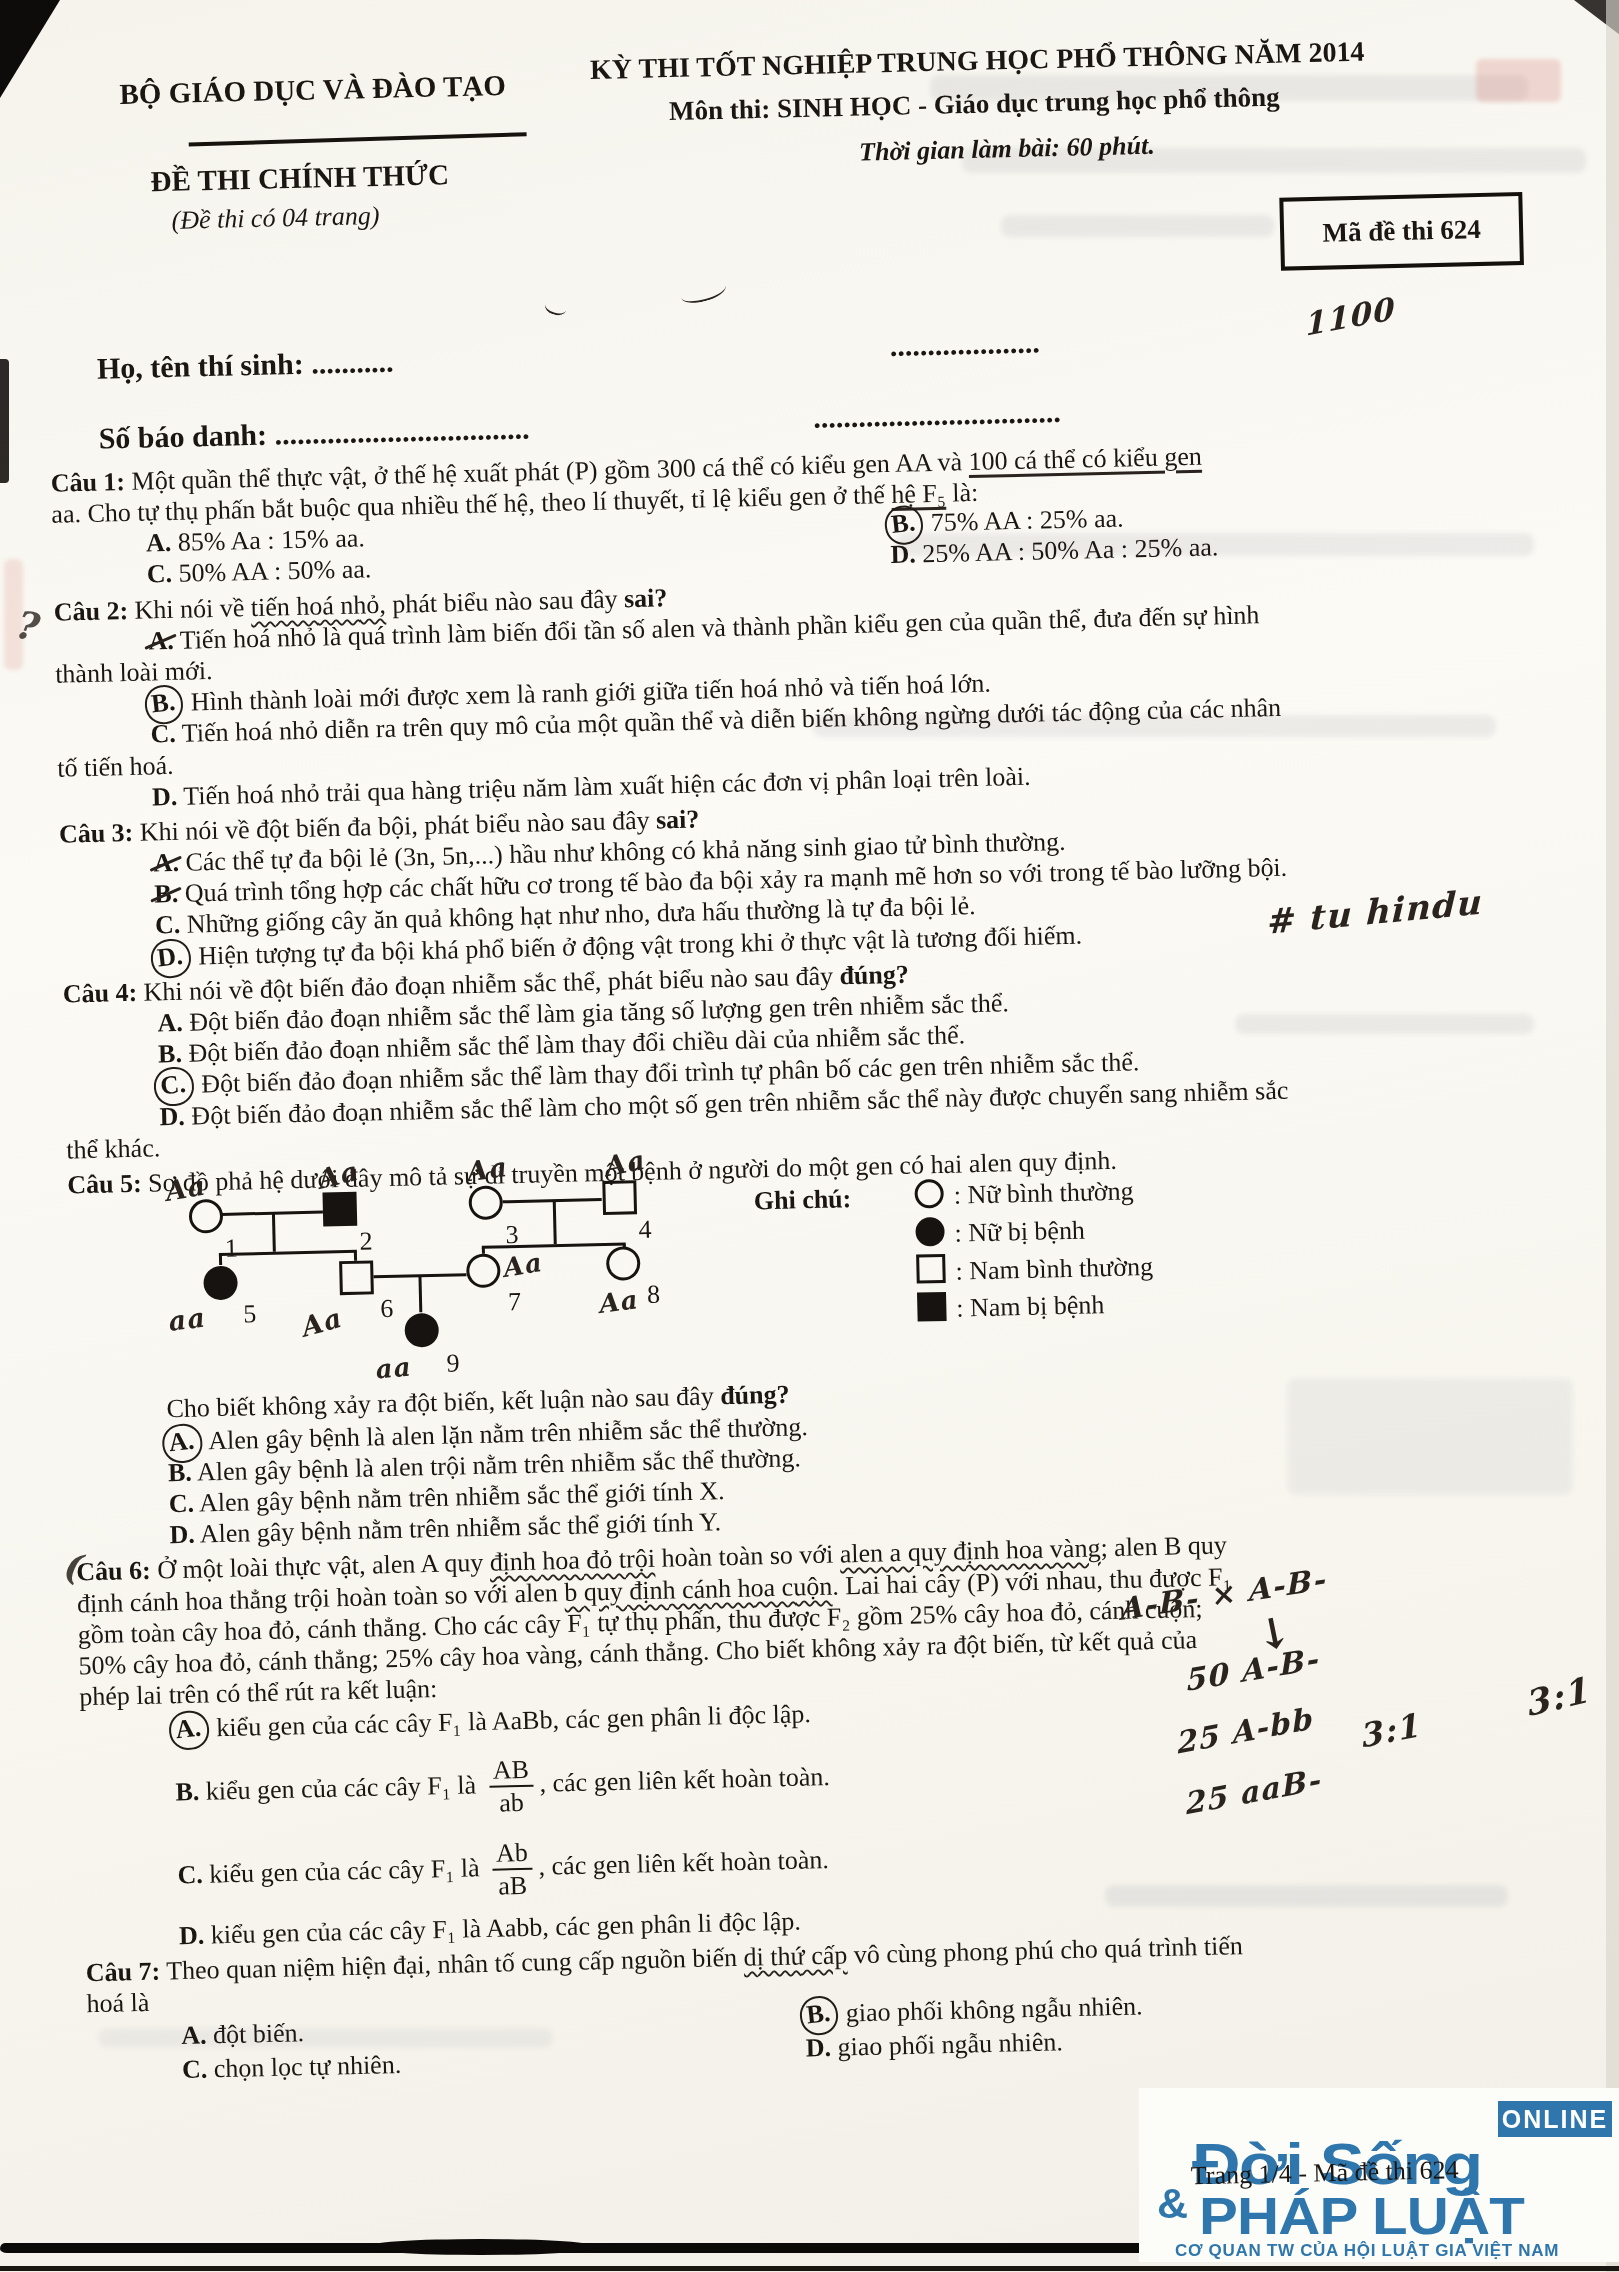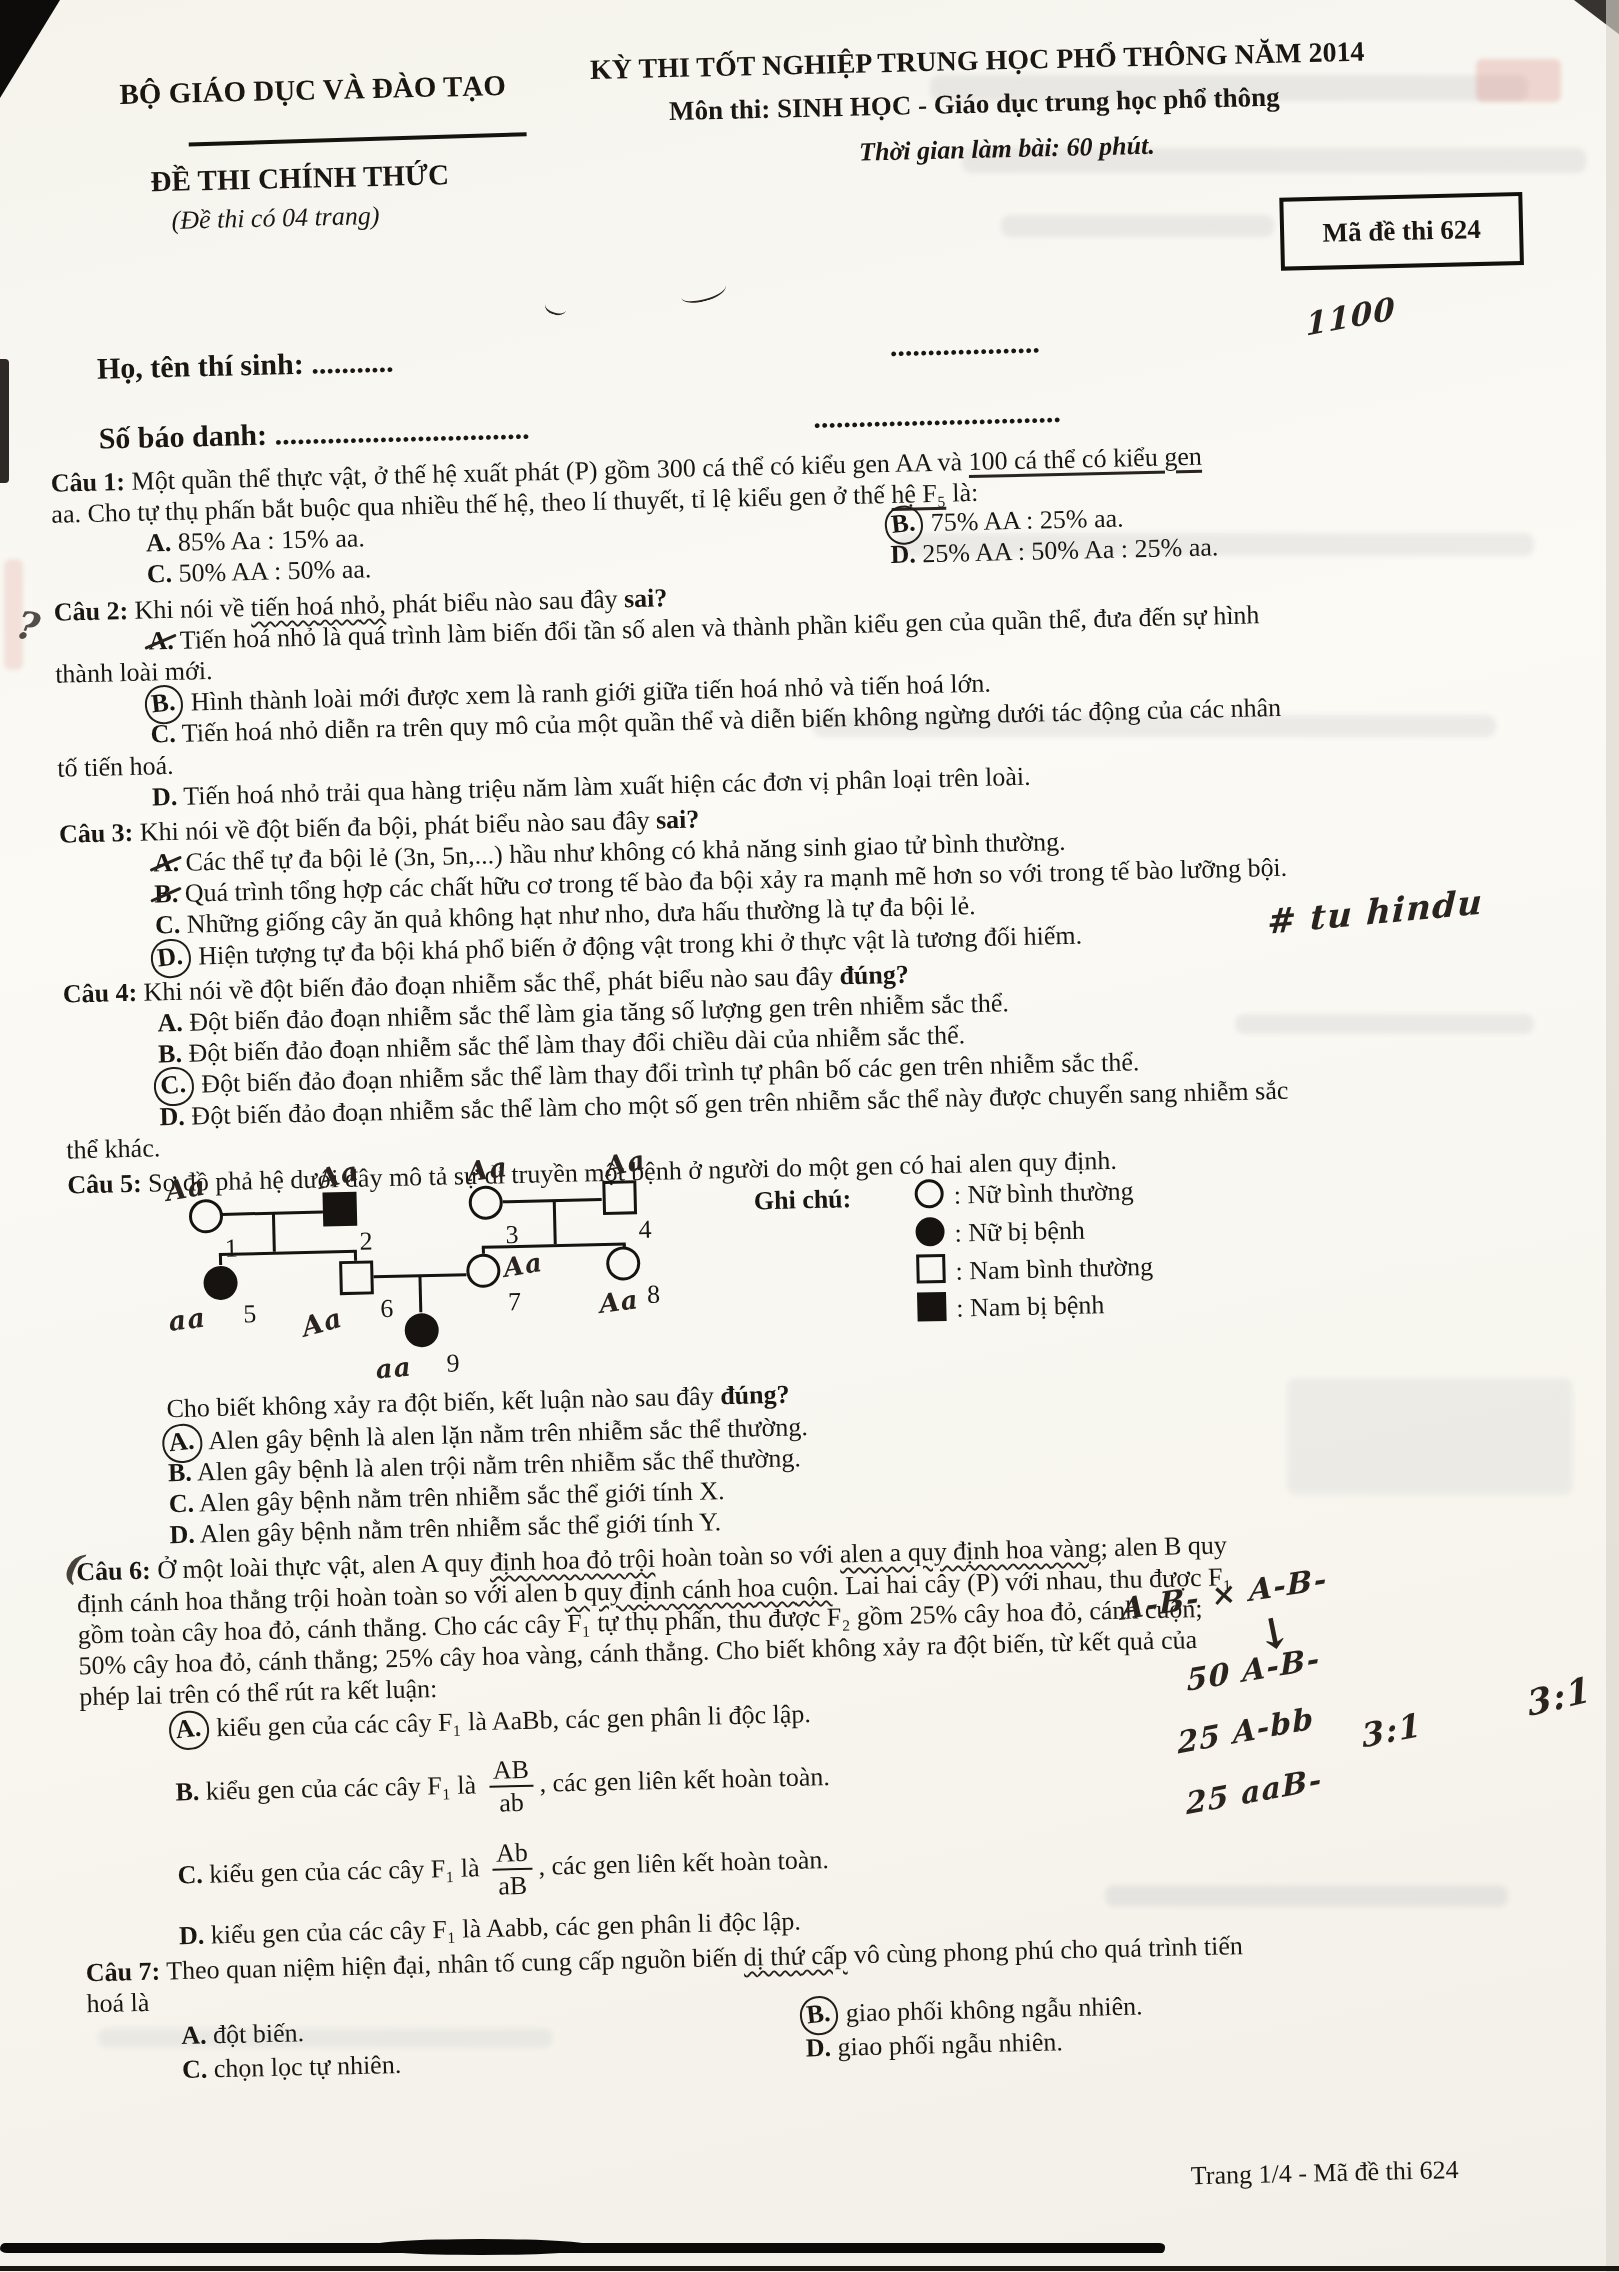--- a/index.html
+++ b/index.html
@@ -257,15 +257,22 @@
     </div>
     <div class="ln" style="left:62px;top:1971px;"><span>hoá là</span></div>
     <div class="ln" style="left:156px;top:2005px;"><span class="b">A.</span> <span>đột biến.</span></div>
     <div class="ln" style="left:780px;top:1998px;"><span class="circled"><span class="b">B.</span></span> <span>giao phối không ngẫu nhiên.</span></div>
     <div class="ln" style="left:156px;top:2039px;"><span class="b">C.</span> <span>chọn lọc tự nhiên.</span></div>
     <div class="ln" style="left:780px;top:2032px;"><span class="b">D.</span> <span>giao phối ngẫu nhiên.</span></div>
 
     <div class="ln" style="left:1162px;top:2169px;font-size:26px;z-index:10;">Trang 1/4 - Mã đề thi 624</div>
   </div>
 
+  <div id="logo">
+    <div class="online">ONLINE</div>
+    <div class="n1">Đời Sống</div>
+    <div class="amp">&amp;</div>
+    <div class="n2">PHÁP LUẬT</div>
+    <div class="tag">CƠ QUAN TW CỦA HỘI LUẬT GIA VIỆT NAM</div>
+  </div>
 
 </div>
 
 
 </body></html>

